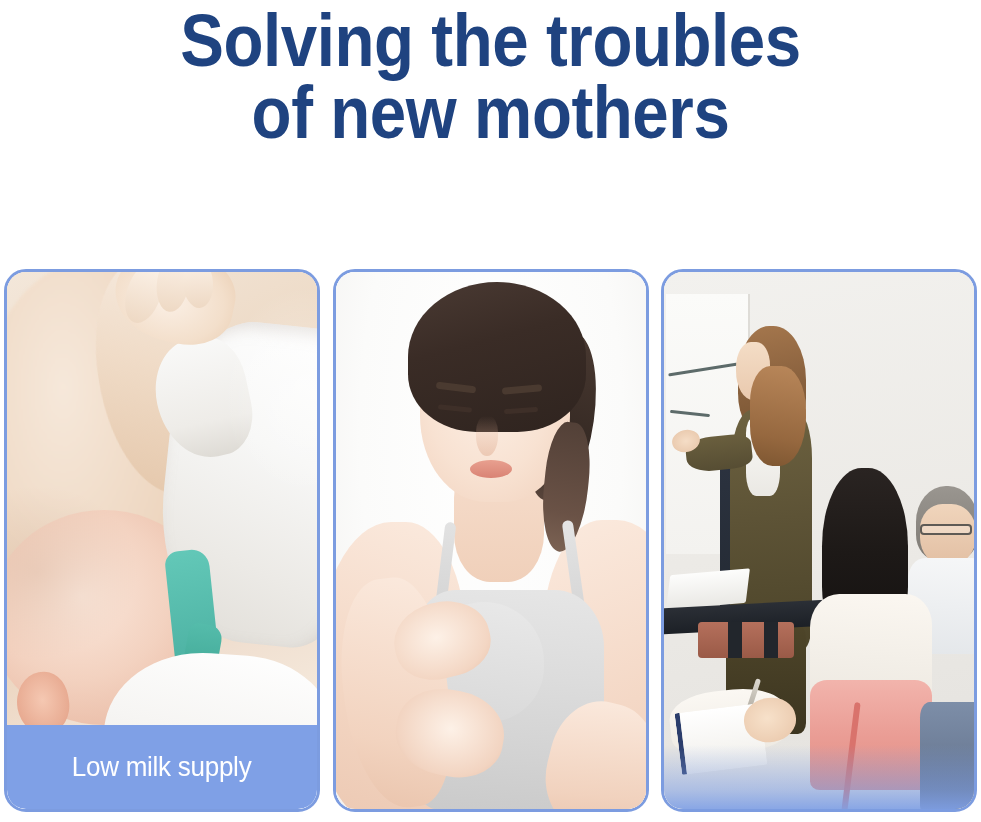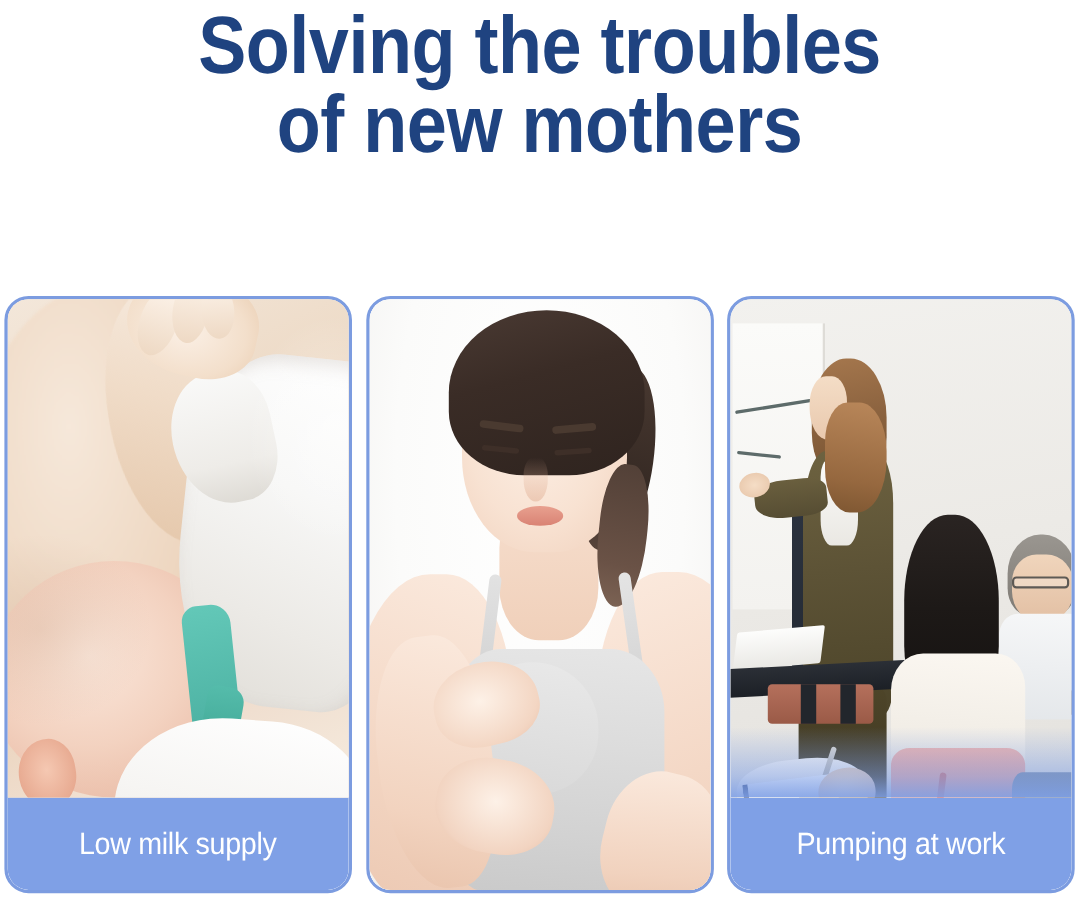--- a/index.html
+++ b/index.html
@@ -545,18 +545,15 @@
       <div class="p3-attendee1-pink"></div>
       <div class="p3-strap-pink"></div>
       <div class="p3-jeans2"></div>
 
       <div class="p3-notetaker-arm"></div>
       <div class="p3-pen"></div>
       <div class="p3-notebook"></div>
       <div class="p3-notetaker-hand"></div>
       <div class="p3-blue-overlay"></div>
     </div>
-    <div class="card-caption">
-      <span>Pumping at work</span>
-    </div>
   </div>
 
 </div>
 
 </body></html>

